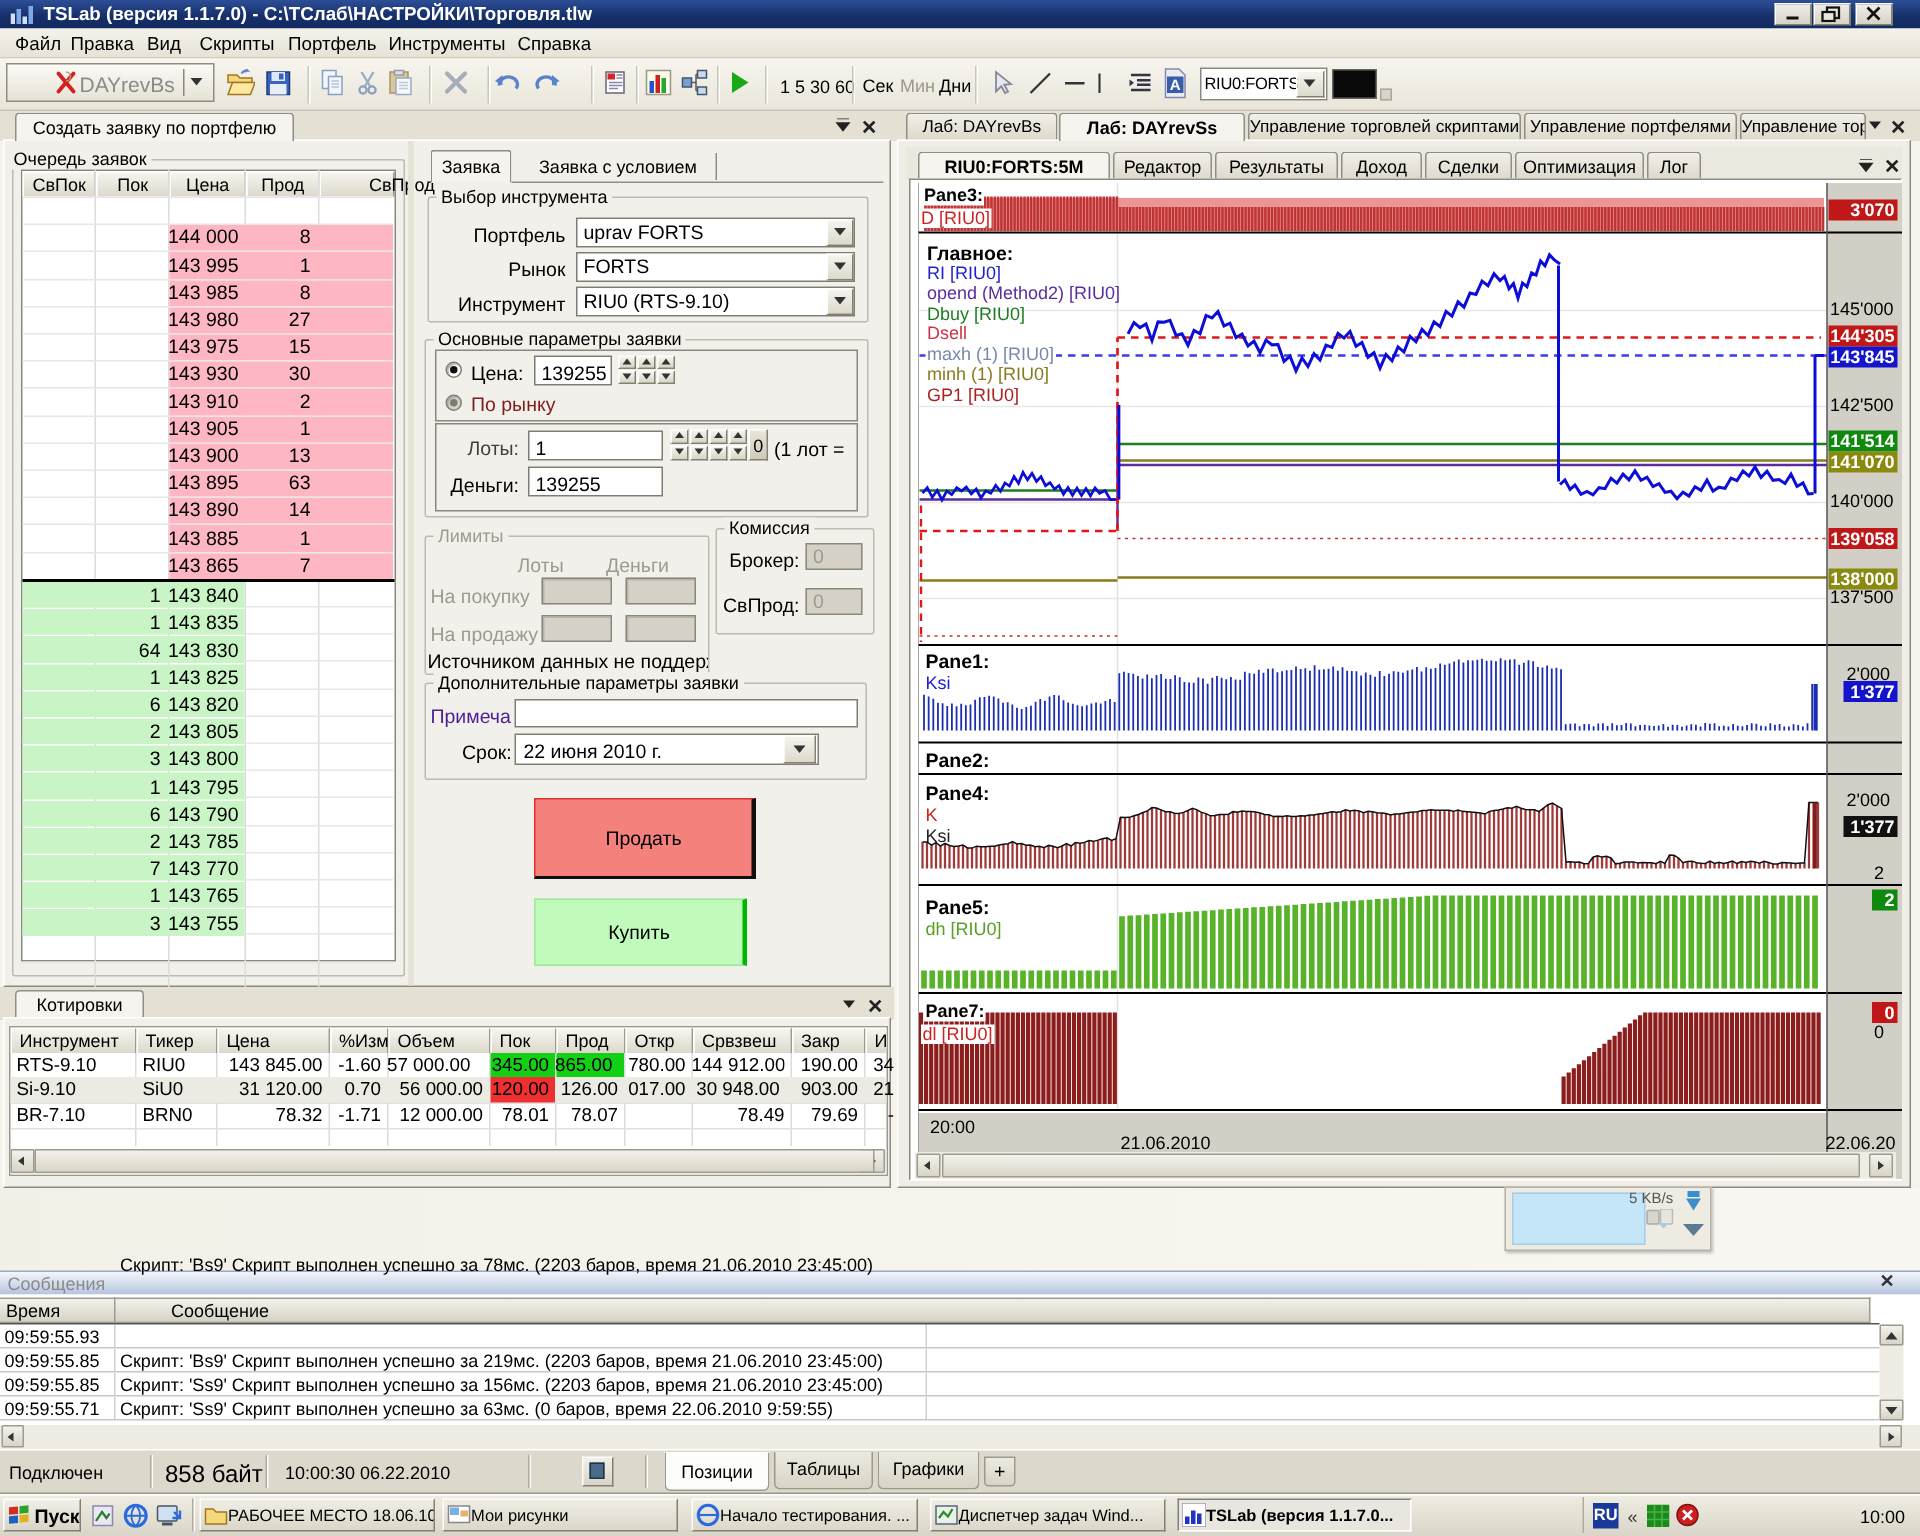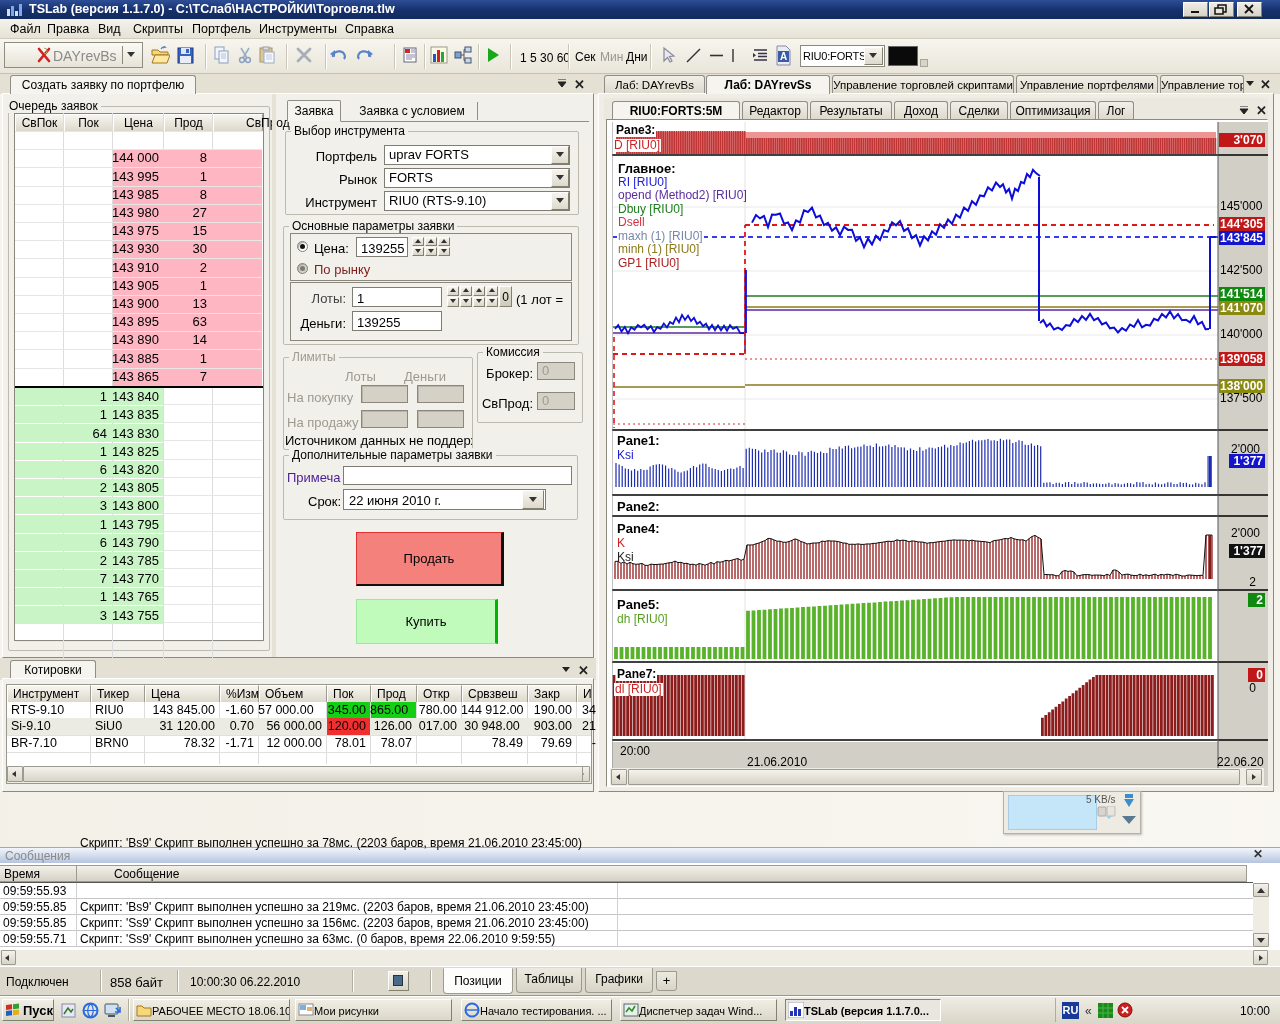--- a/index.html
+++ b/index.html
@@ -619,21 +619,21 @@
 <div class="sb" style="position:absolute;left:1px;top:950px;width:15px;height:15px;"></div>
 <div style="position:absolute;left:5px;top:955px;width:0px;height:0px;border-top:3px solid transparent;border-bottom:3px solid transparent;border-right:4px solid #333;"></div>
 <div class="sb" style="position:absolute;left:1253px;top:950px;width:15px;height:15px;"></div>
 <div style="position:absolute;left:1259px;top:955px;width:0px;height:0px;border-top:3px solid transparent;border-bottom:3px solid transparent;border-left:4px solid #333;"></div>
 <div style="position:absolute;left:0px;top:966px;width:1280px;height:30px;background:#dcd8cc;border-top:1px solid #fff;"></div>
 <div style="position:absolute;left:6px;top:975px;width:90px;height:14px;font-size:12px;">Подключен</div>
 <div style="position:absolute;left:100px;top:970px;width:2px;height:22px;border-left:1px solid #b0aca0;border-right:1px solid #fff;"></div>
 <div style="position:absolute;left:177px;top:970px;width:2px;height:22px;border-left:1px solid #b0aca0;border-right:1px solid #fff;"></div>
 <div style="position:absolute;left:352px;top:970px;width:2px;height:22px;border-left:1px solid #b0aca0;border-right:1px solid #fff;"></div>
 <div style="position:absolute;left:430px;top:970px;width:2px;height:22px;border-left:1px solid #b0aca0;border-right:1px solid #fff;"></div>
-<div style="position:absolute;left:110px;top:975px;width:70px;height:14px;font-size:13px;">858 байт</div>
+<div style="position:absolute;left:110px;top:975px;width:70px;height:14px;font-size:16px;">858 байт</div>
 <div style="position:absolute;left:190px;top:975px;width:150px;height:14px;font-size:12px;">10:00:30 06.22.2010</div>
 <div class="bev" style="position:absolute;left:388px;top:971px;width:21px;height:20px;background:linear-gradient(#f2efe8,#d8d4c7);"></div>
 <div style="position:absolute;left:393px;top:975px;width:10px;height:11px;background:#4a6a8a;border:1px solid #234;"></div>
 <div style="position:absolute;left:443px;top:968px;width:70px;height:26px;background:#fdfdfb;border:1px solid #9d9a90;border-top:1px solid #fdfdfb;border-radius:0 0 4px 4px;text-align:center;line-height:24px;font-size:12px;">Позиции</div>
 <div style="position:absolute;left:516px;top:968px;width:66px;height:25px;background:linear-gradient(#eceadf,#d8d4c7);border:1px solid #9d9a90;border-top:none;border-radius:0 0 4px 4px;text-align:center;line-height:22px;font-size:12px;">Таблицы</div>
 <div style="position:absolute;left:585px;top:968px;width:68px;height:25px;background:linear-gradient(#eceadf,#d8d4c7);border:1px solid #9d9a90;border-top:none;border-radius:0 0 4px 4px;text-align:center;line-height:22px;font-size:12px;">Графики</div>
 <div style="position:absolute;left:656px;top:971px;width:21px;height:20px;background:linear-gradient(#eceadf,#d8d4c7);border:1px solid #9d9a90;border-radius:0 0 3px 3px;text-align:center;line-height:18px;font-size:13px;">+</div>
 <div style="position:absolute;left:0px;top:996px;width:1280px;height:28px;background:linear-gradient(#efece2,#d9d5c8);border-top:1px solid #fff;box-shadow:0 -1px 0 #9a968a;"></div>
 <div class="bev" style="position:absolute;left:2px;top:999px;width:52px;height:22px;background:linear-gradient(#f2efe8,#d8d4c7);"></div>
 <svg style="position:absolute;left:5px;top:1002px;width:16px;height:16px;" viewBox="0 0 16 16">

